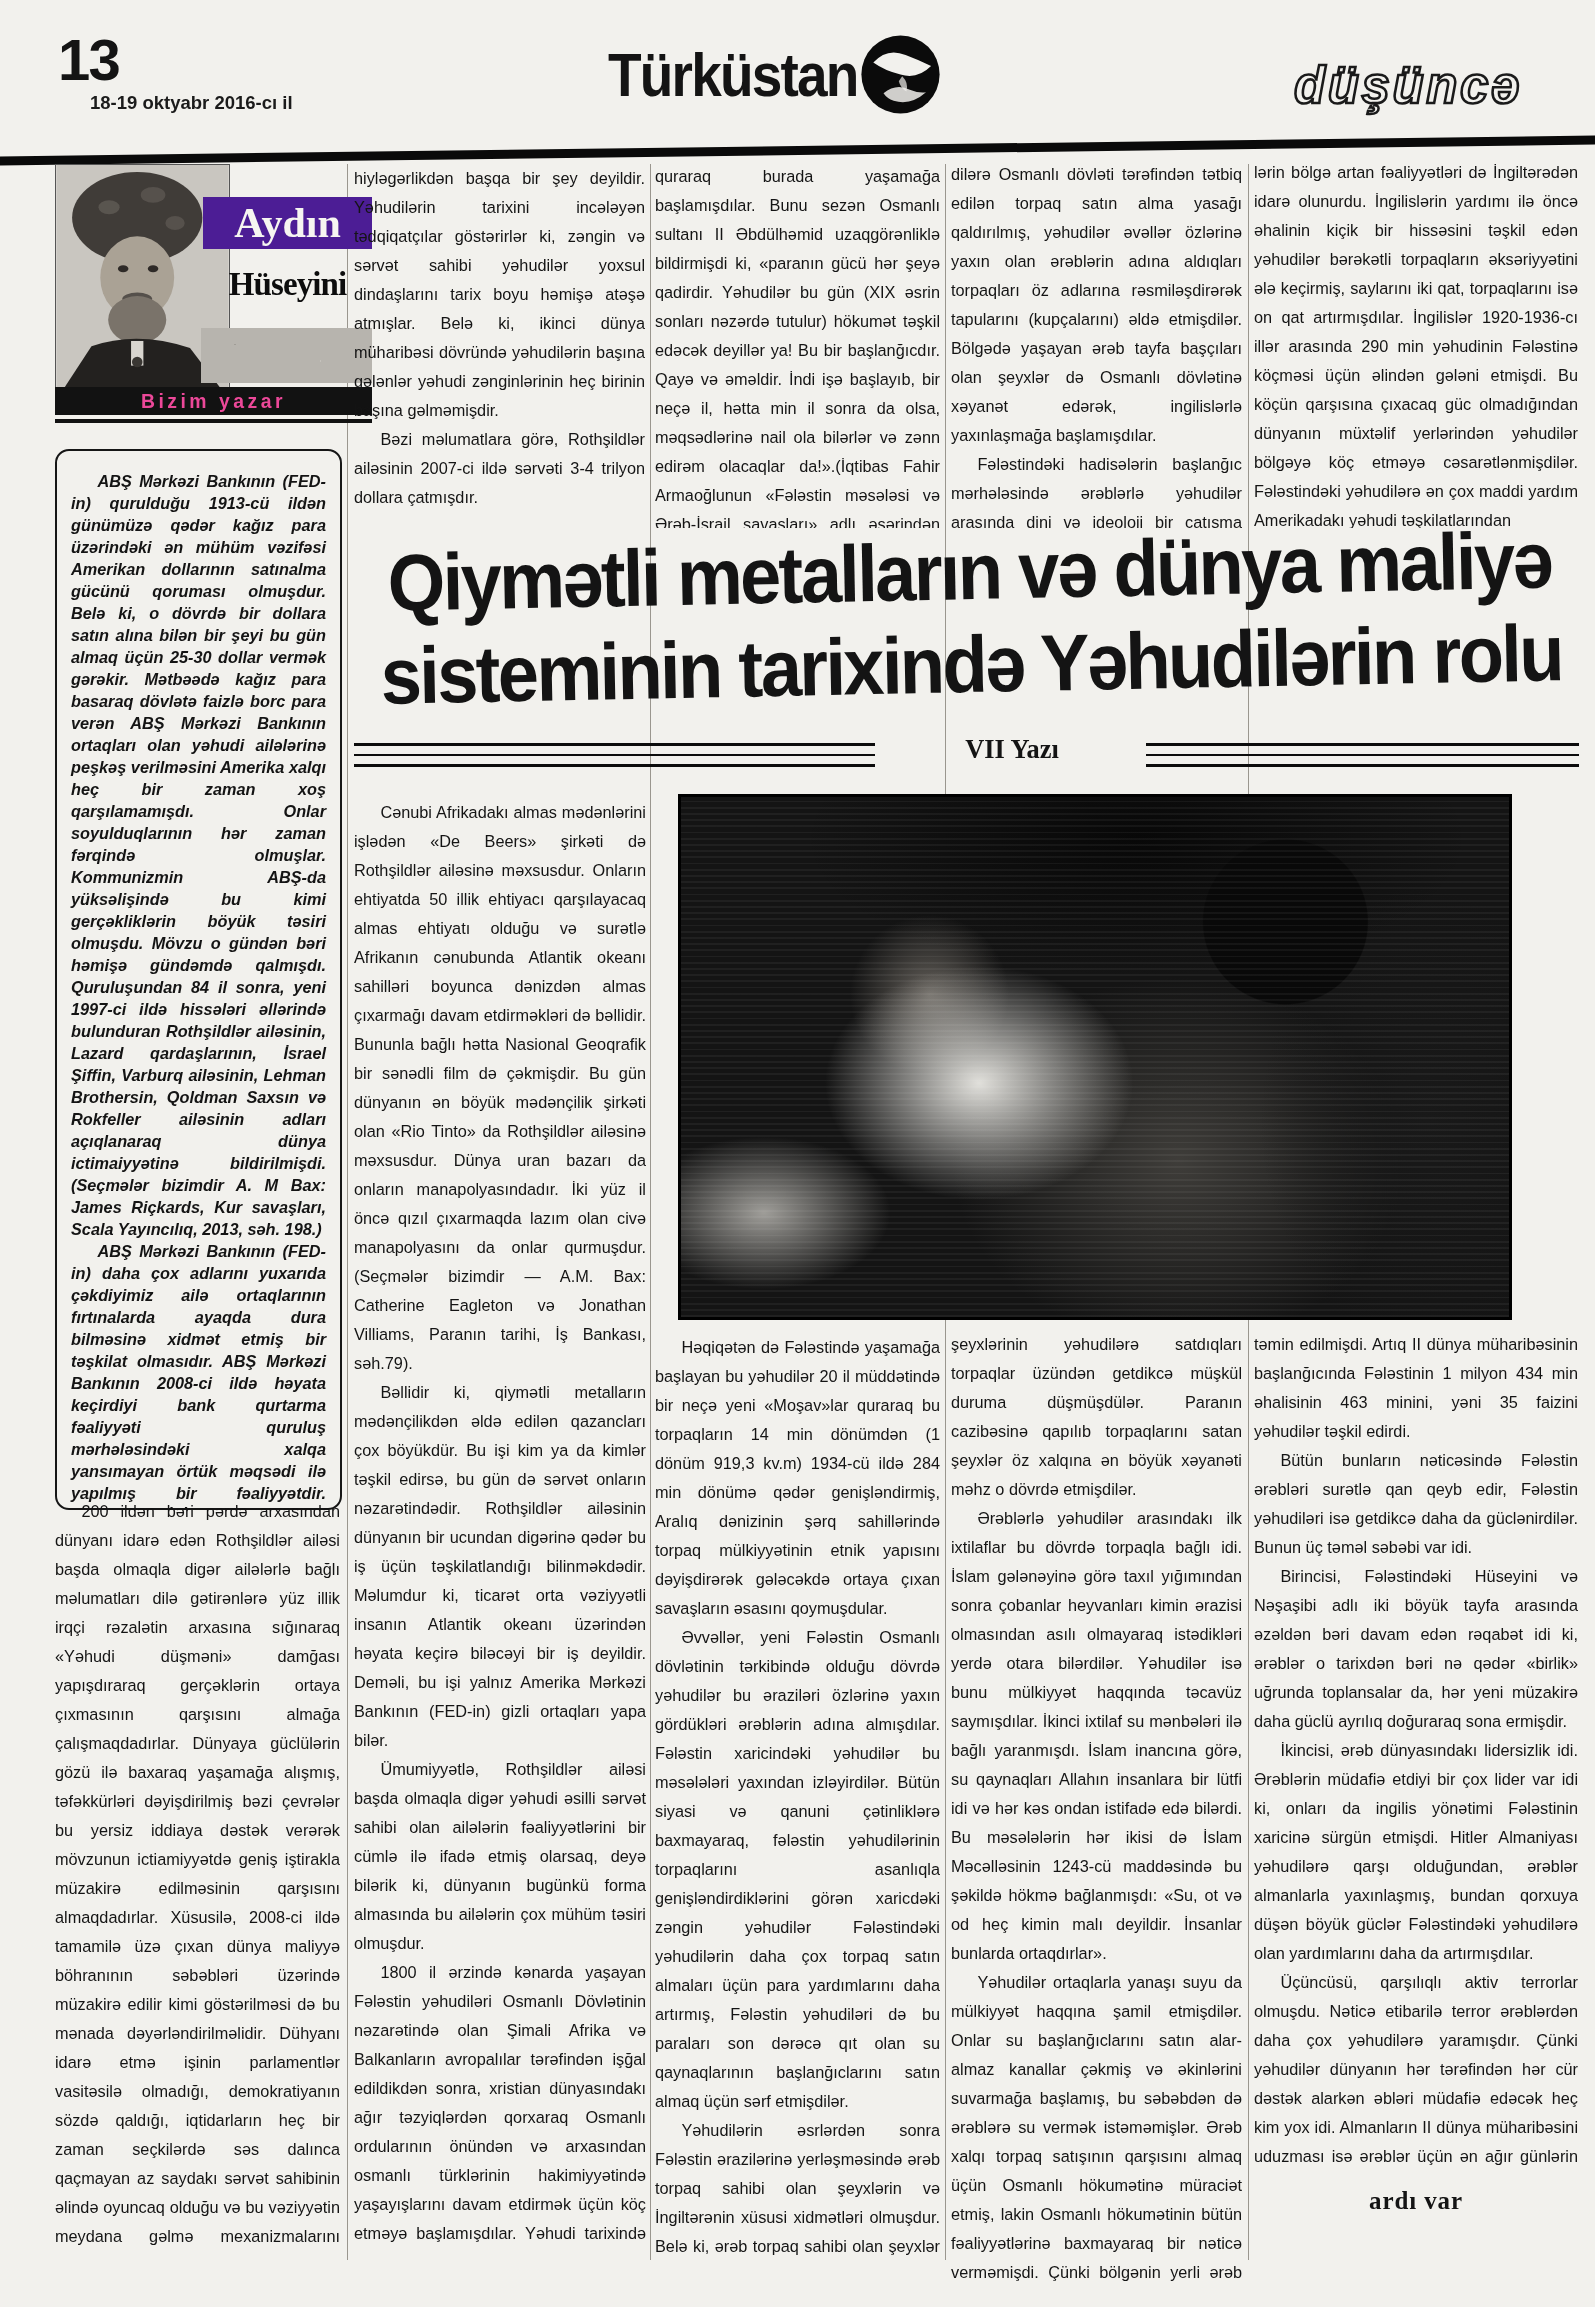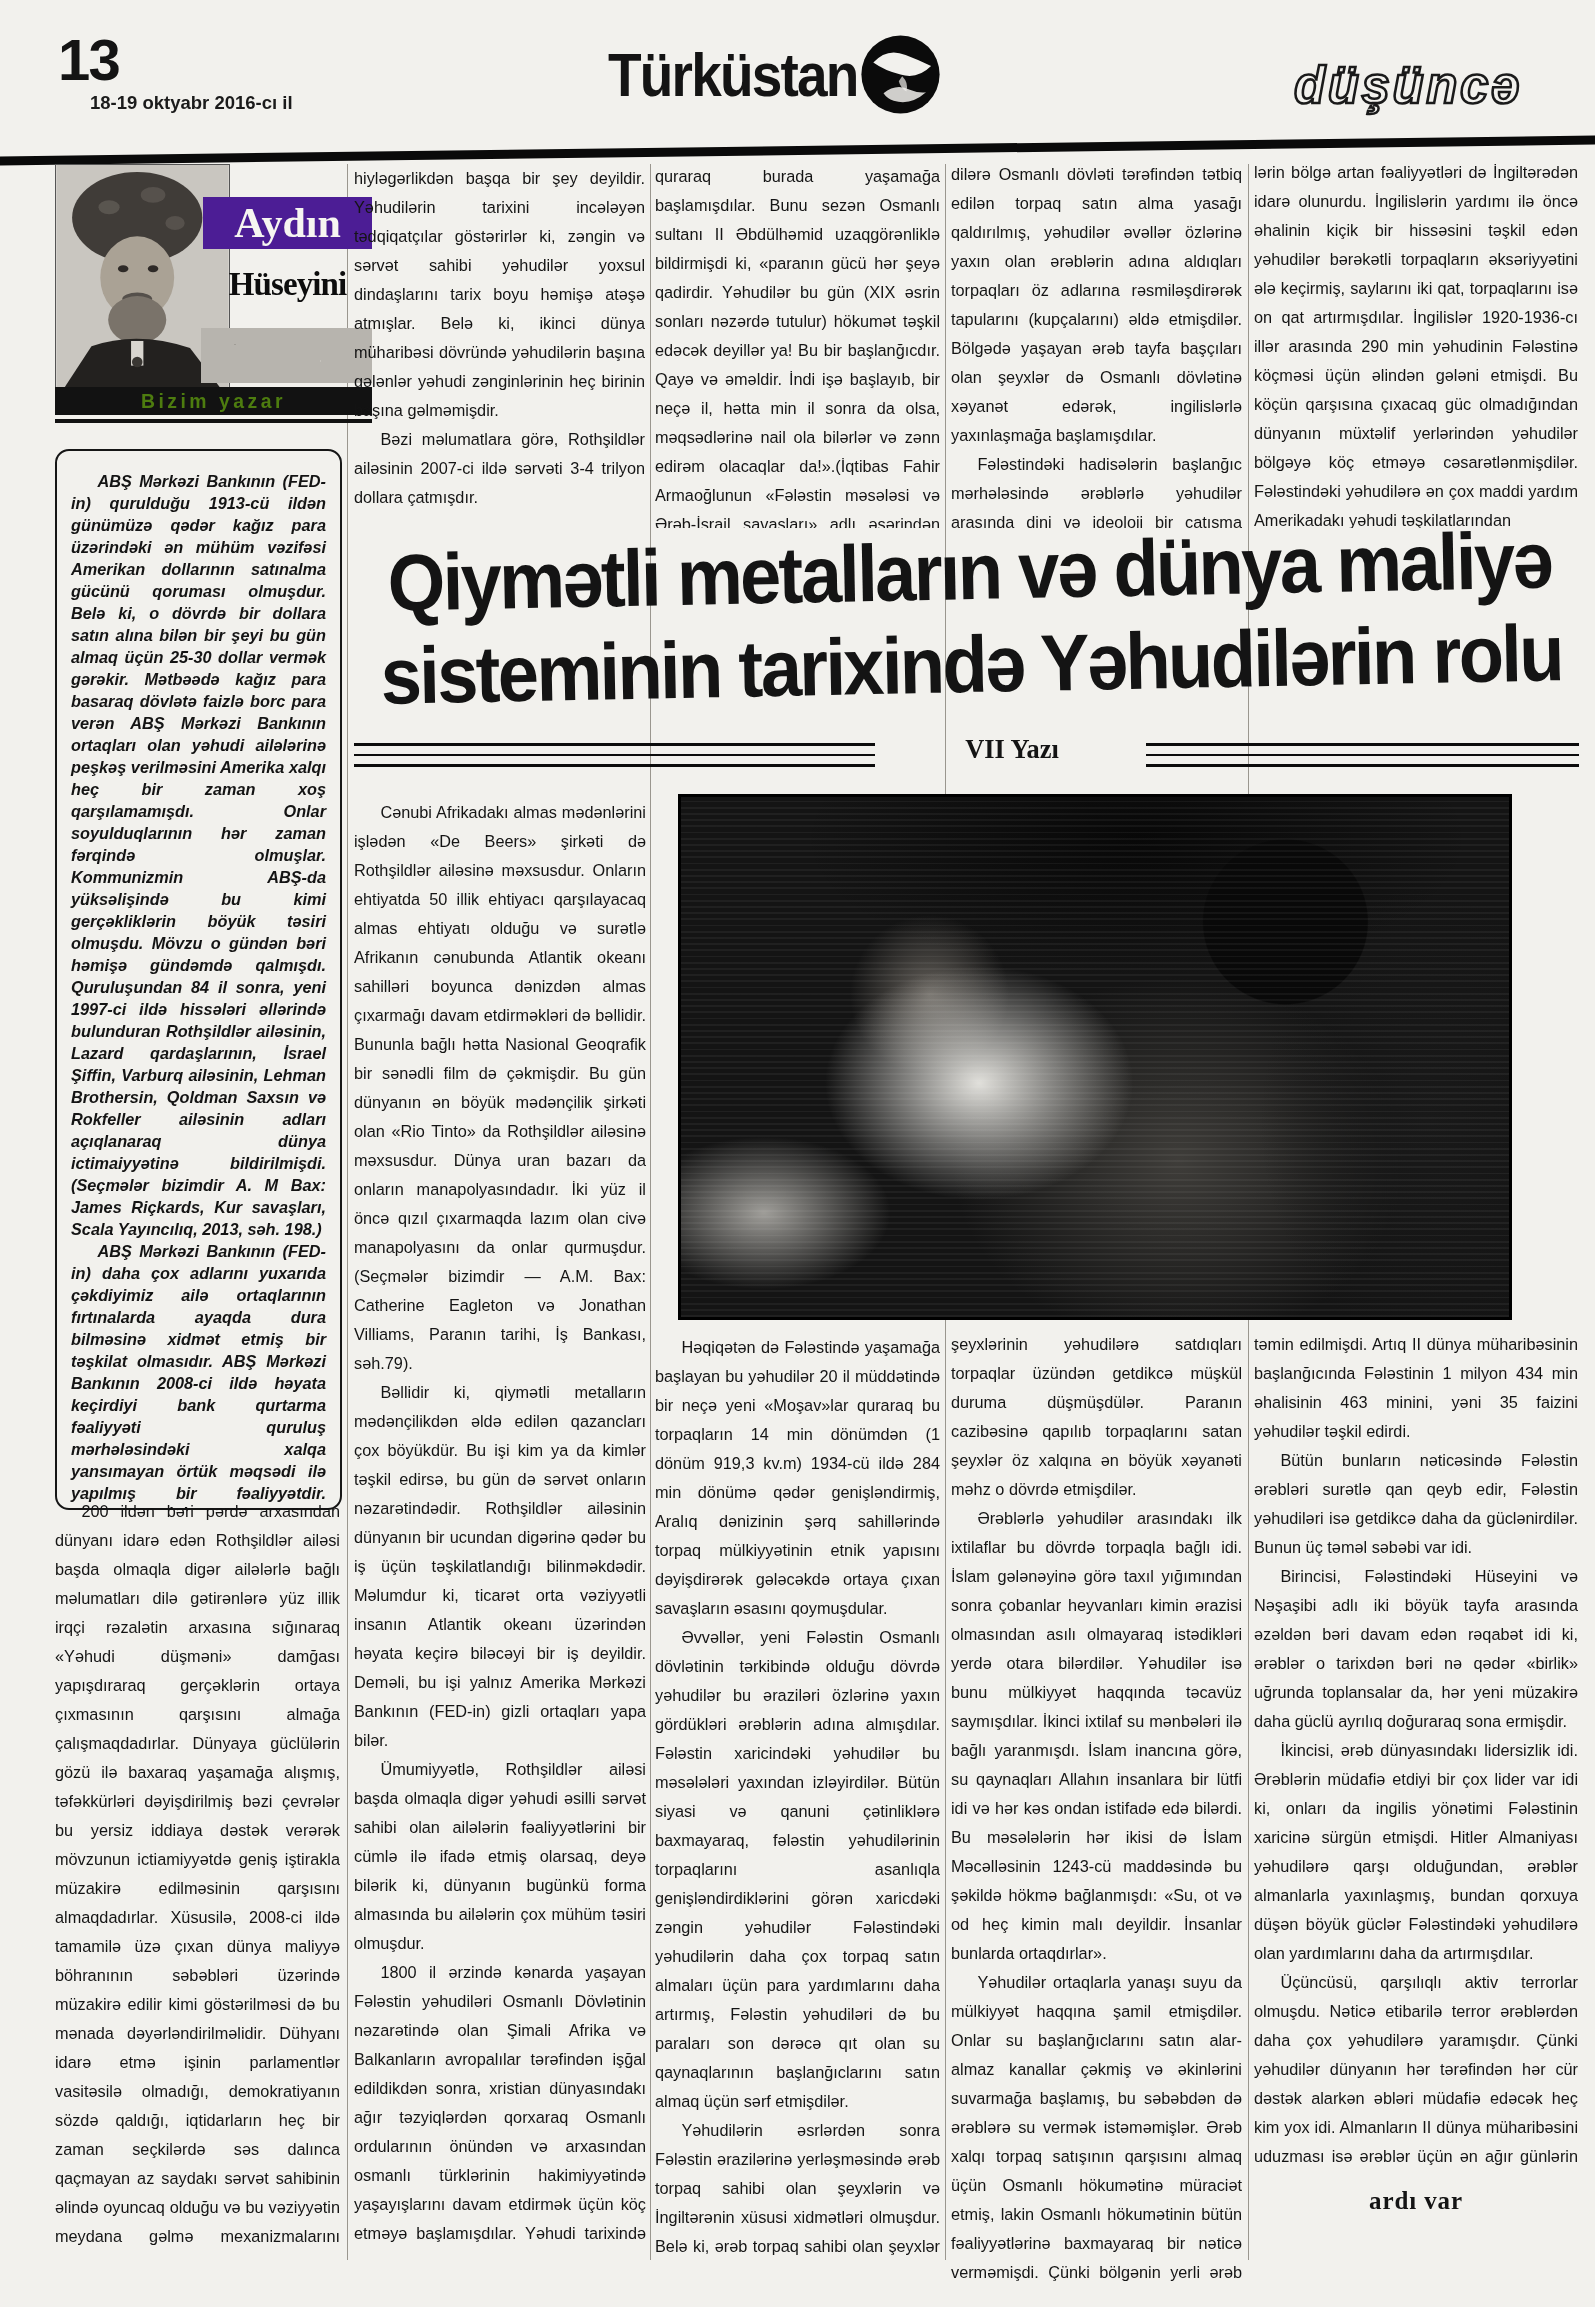--- a/index.html
+++ b/index.html
@@ -20,21 +20,21 @@
   .col p{margin:0;}
   .col p + p{text-indent:26.4px;}
   .col.indent-first p:first-child{text-indent:26.4px;}
   .vrule{width:0.9px;background:#9a968e;top:164px;height:2096px;}
 
   
   .author-photo{left:55px;top:164px;width:173px;height:227px;border:0.9px solid #555;}
   .name-box{left:203px;top:197px;width:169px;height:52px;background:#4c1d95;color:#f6f5f1;font-family:"Liberation Serif",serif;font-weight:700;font-size:42px;display:flex;align-items:center;justify-content:center;}
   .name-2{left:201px;top:266px;width:173px;font-family:"Liberation Serif",serif;font-weight:700;font-size:33px;color:#0d0d0d;text-align:center;letter-spacing:-0.9px;}
   .gray-band{left:201px;top:328px;width:171px;height:55px;background:#b7b4ae;background-image:radial-gradient(circle 2.6px at 20% 30%,#a09d97 30%,transparent 31%),radial-gradient(circle 2.6px at 70% 60%,#c5c2bc 30%,transparent 31%);}
-  .byline-strip{left:55px;top:387px;width:317px;height:28px;background:#121212;color:#4d7c0f;font-size:19.4px;font-weight:700;letter-spacing:3.5px;display:flex;align-items:center;justify-content:center;}
+  .byline-strip{left:55px;top:387px;width:317px;height:28px;background:#121212;color:#ec4899;font-size:19.4px;font-weight:700;letter-spacing:3.5px;display:flex;align-items:center;justify-content:center;}
   .byline-underline{left:55px;top:419px;width:317px;height:4.4px;background:#121212;}
 
   .boxed-intro{left:55px;top:433px;width:255px;height:1018px;border:2.6px solid #161616;border-radius:14px;padding:19.4px 14px;font-style:italic;font-weight:700;font-size:16.3px;line-height:22px;text-align:justify;overflow:hidden;margin-top:16px;}
   .col1-body{left:55px;top:1497px;width:285px;height:756px;}
 
   
   .c2top{left:354px;top:164px;width:291px;height:365px;}
   .c3top{left:655px;top:162px;width:285px;height:366px;}
   .c4top{left:951px;top:160px;width:291px;height:368px;}
   .c5top{left:1254px;top:158px;width:324px;height:370px;}

